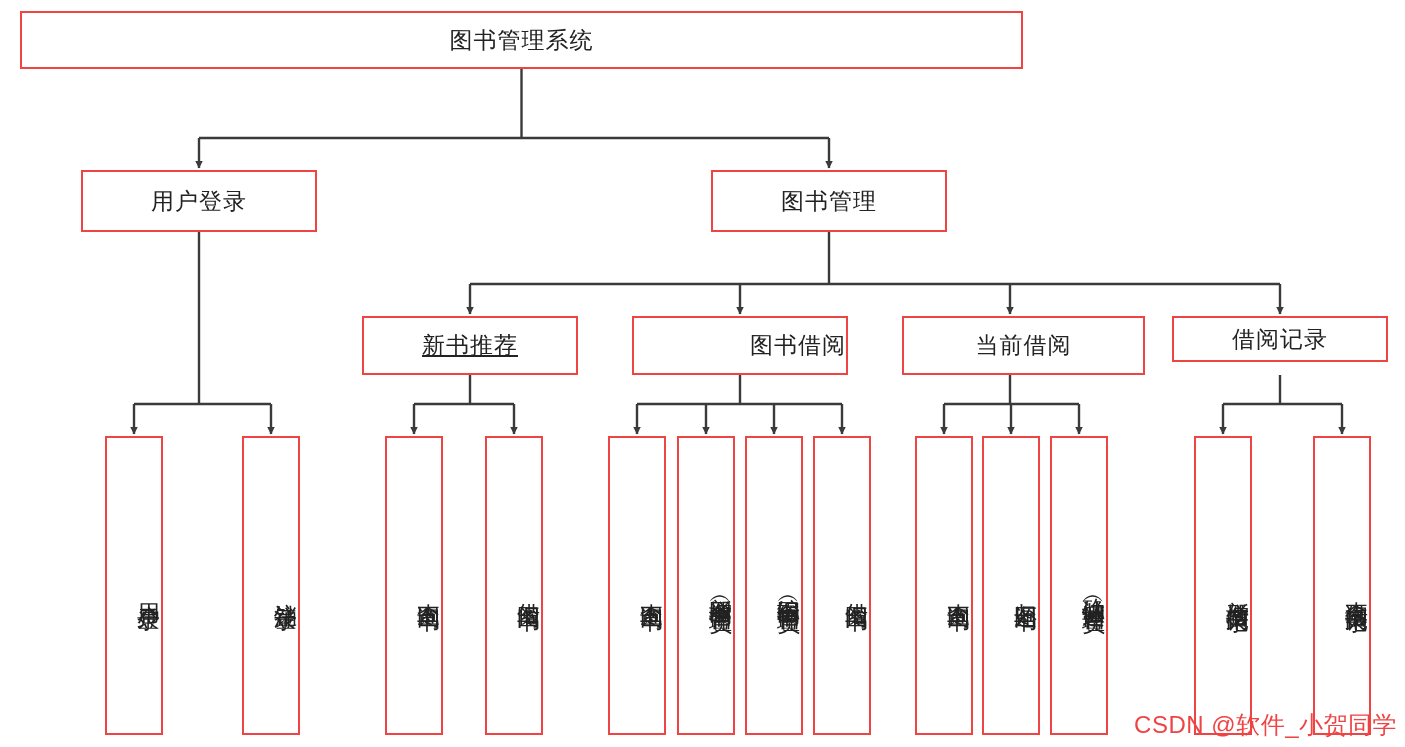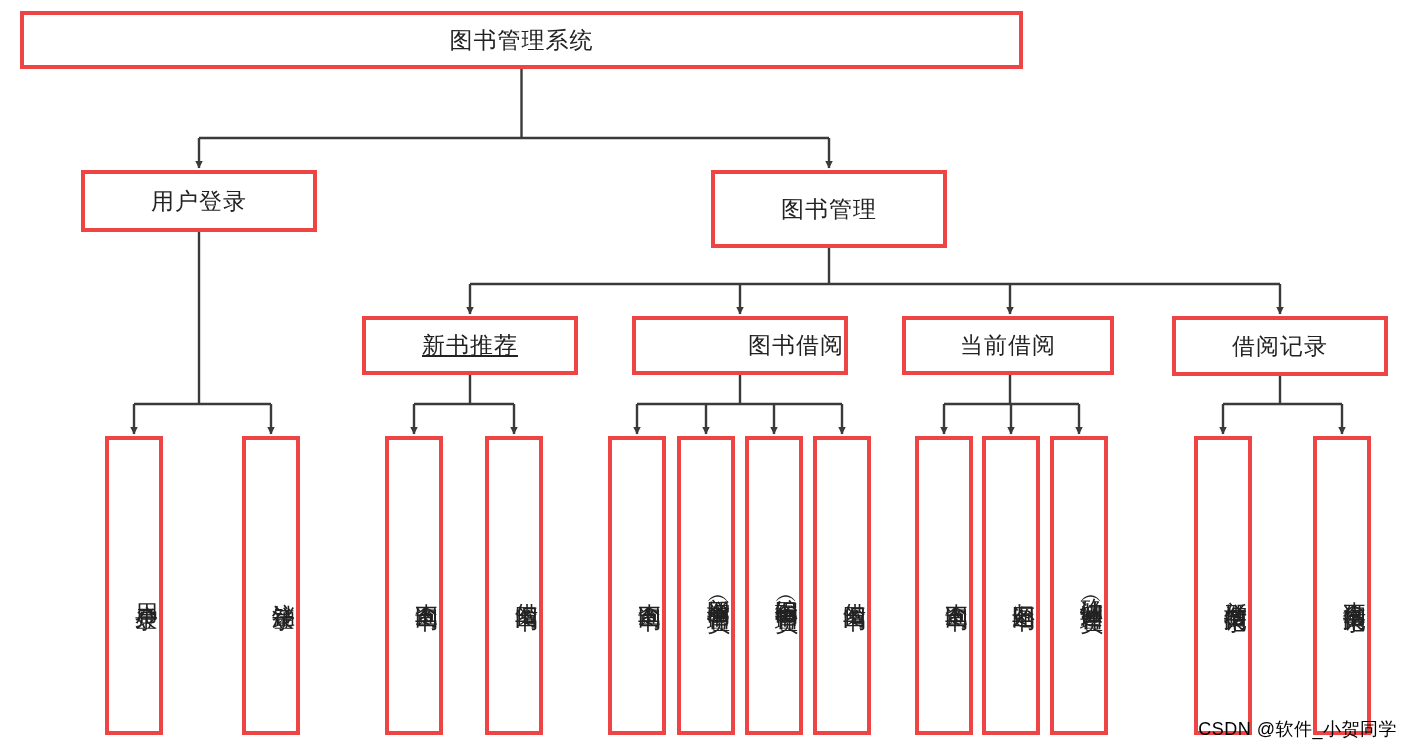--- a/index.html
+++ b/index.html
@@ -22,21 +22,21 @@
     left: 0;
     top: 0;
     width: 1405px;
     height: 747px;
     pointer-events: none;
   }
   .node {
     position: absolute;
     box-sizing: border-box;
     background: #ffffff;
-    border: 4px solid #ef4444;
+    border: 2px solid #ef4444;
     display: flex;
     align-items: center;
     justify-content: center;
     color: #222222;
   }
   .node.horizontal {
     font-size: 23px;
     letter-spacing: 1px;
   }
   .node.vertical {
@@ -53,22 +53,22 @@
     white-space: nowrap;
   }
   .node.vertical .node-label {
     writing-mode: vertical-rl;
     text-orientation: upright;
   }
   #watermark {
     position: absolute;
     right: 8px;
     bottom: 6px;
-    font-size: 18px;
-    color: #000000;
+    font-size: 24px;
+    color: #ef4444;
     white-space: nowrap;
     letter-spacing: 0.5px;
   }
 </style>
 </head>
 <body>
 
 <div id="canvas">
   <svg id="edges" viewBox="0 0 1405 747">
     <defs>
@@ -113,33 +113,33 @@
       </g>
   </svg>
 
   <div id="nodes-layer">
       <div class="node horizontal" style="left: 20px; top: 11px; width: 1003px; height: 58px;">
         <span class="node-label">图书管理系统</span>
       </div>
       <div class="node horizontal" style="left: 81px; top: 170px; width: 236px; height: 62px;">
         <span class="node-label">用户登录</span>
       </div>
-      <div class="node horizontal" style="left: 711px; top: 170px; width: 236px; height: 78px;">
+      <div class="node horizontal" style="left: 711px; top: 170px; width: 236px; height: 62px;">
         <span class="node-label">图书管理</span>
       </div>
       <div class="node horizontal" style="left: 362px; top: 316px; width: 216px; height: 59px; text-decoration: underline;">
         <span class="node-label">新书推荐</span>
       </div>
       <div class="node horizontal" style="left: 632px; top: 316px; width: 216px; height: 59px; justify-content: flex-end;">
         <span class="node-label">图书借阅</span>
       </div>
-      <div class="node horizontal" style="left: 902px; top: 316px; width: 212px; height: 59px;">
+      <div class="node horizontal" style="left: 902px; top: 316px; width: 243px; height: 59px;">
         <span class="node-label">当前借阅</span>
       </div>
-      <div class="node horizontal" style="left: 1172px; top: 316px; width: 216px; height: 60px;">
+      <div class="node horizontal" style="left: 1172px; top: 316px; width: 216px; height: 46px;">
         <span class="node-label">借阅记录</span>
       </div>
       <div class="node vertical" style="left: 105px; top: 436px; width: 58px; height: 299px;">
         <span class="node-label">用户登录</span>
       </div>
       <div class="node vertical" style="left: 242px; top: 436px; width: 58px; height: 299px;">
         <span class="node-label">注销登录</span>
       </div>
       <div class="node vertical" style="left: 385px; top: 436px; width: 58px; height: 299px;">
         <span class="node-label">查询图书</span>

